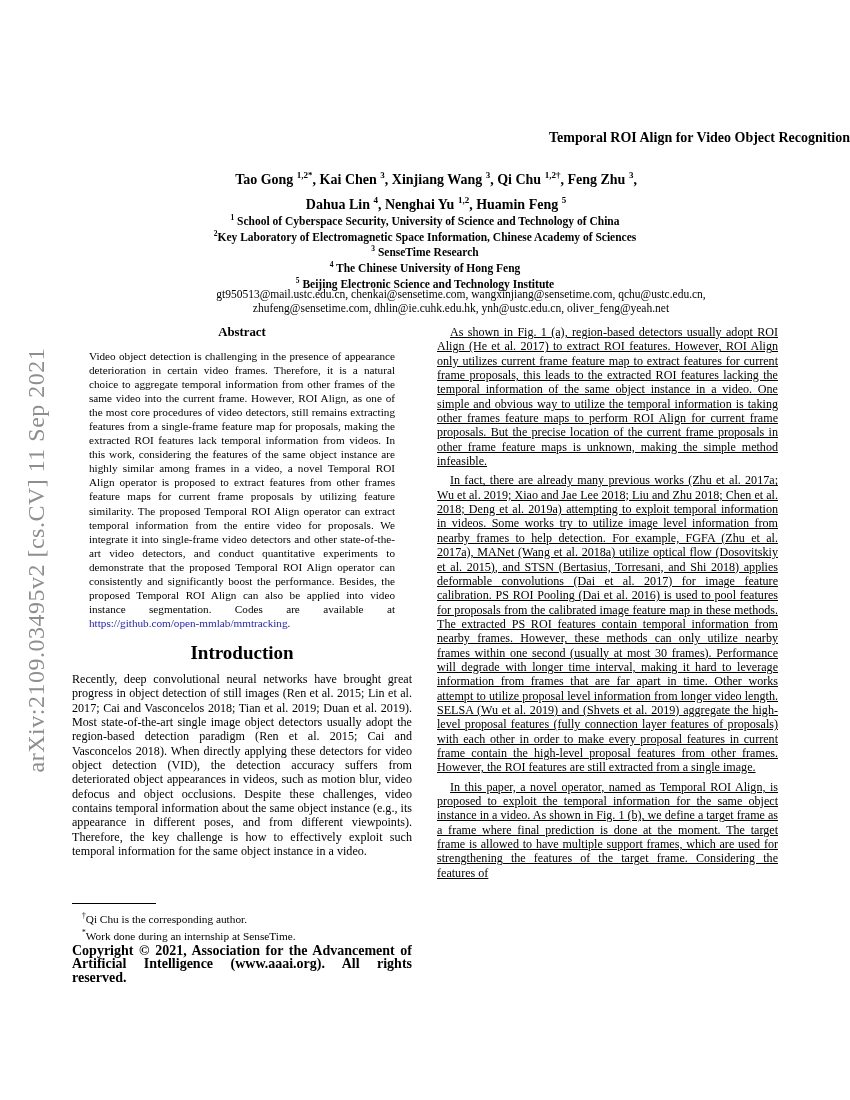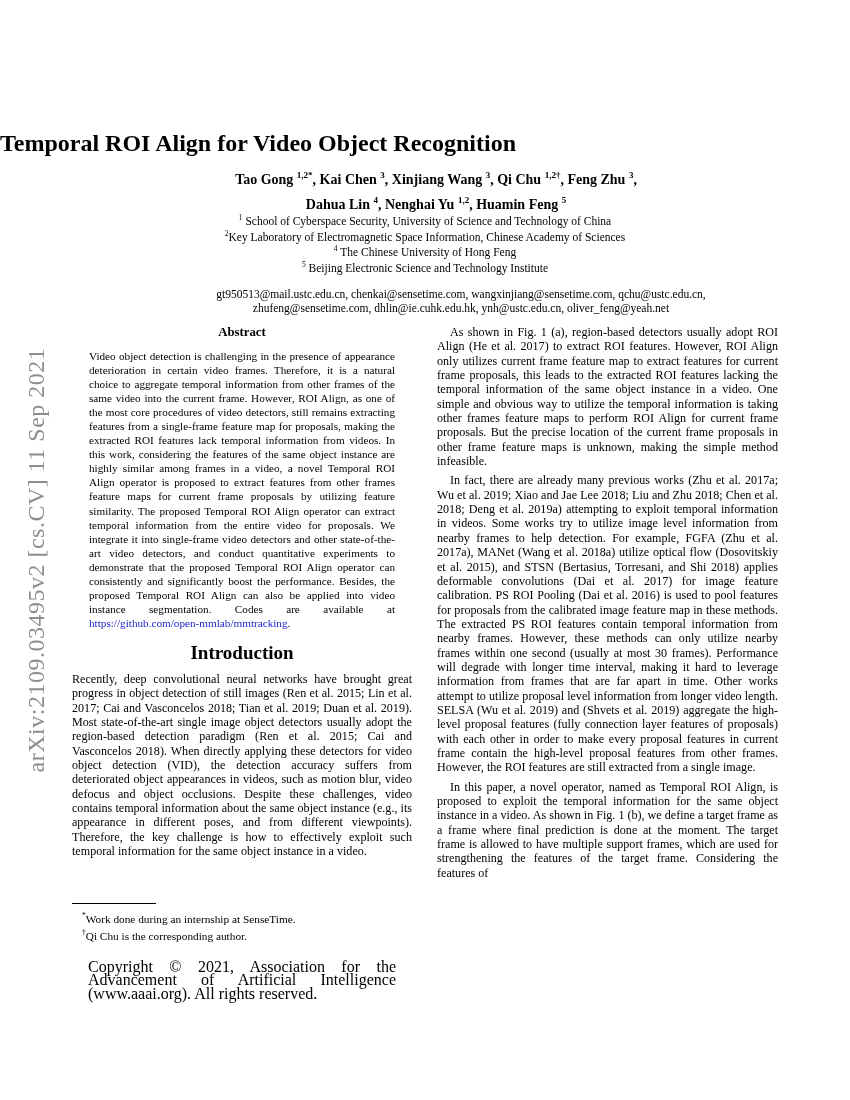--- a/index.html
+++ b/index.html
@@ -18,40 +18,40 @@
     display:inline-block;
     transform:translate(-50%,-50%) rotate(-90deg);
     white-space:nowrap;
     font-size:24px;
     letter-spacing:0.5px;
     color:#8e8e8e;
   }
   
   .title{
     position:absolute;left:0;top:130px;width:100%;
-    text-align:left;font-size:24px;font-weight:bold;
+    text-align:right;font-size:14px;font-weight:bold;
   }
   .authors{
     position:absolute;left:0;top:165px;width:100%;
     text-align:center;font-size:14px;font-weight:bold;line-height:20px;margin-left:11px;
   }
   .authors sup{font-size:9px;}
   .affiliations{
     position:absolute;left:0;top:212px;width:100%;
-    text-align:center;font-size:11.5px;line-height:12.9px;
+    text-align:center;font-size:11.5px;line-height:12.9px;font-weight:bold;
   }
   .affiliations div{margin:0;}
   .affiliations sup{font-size:7.5px;}
   .emails{
     position:absolute;left:0;top:288px;width:100%;
     text-align:center;font-size:11.5px;line-height:13.6px;margin-left:36px;
   }
   
   .col-left{position:absolute;left:72px;top:325px;width:340px;}
-  .col-right{position:absolute;left:437px;top:325px;width:341px;}
+  .col-right{position:absolute;left:437px;top:325px;width:341px;text-decoration:underline;}
   .abstract-heading{
     text-align:center;font-weight:bold;font-size:12.8px;margin:0 0 9px 0;
   }
   .abstract-body{
     margin:0 17px;text-align:justify;
     font-size:11.2px;line-height:14.05px;
   }
   .section-heading{
     text-align:center;font-weight:bold;font-size:19px;
     margin:12px 0 8px 0;
@@ -59,61 +59,62 @@
   .body-para{
     text-align:justify;font-size:12.1px;line-height:14.35px;margin:0 0 5px 0;
   }
   .indent{text-indent:13px;}
   .link{color:#2222cc;text-decoration:none;cursor:pointer;}
   
   .footnotes{position:absolute;left:72px;top:903px;width:340px;}
   .footnote-rule{width:84px;border:none;border-top:1px solid #000;margin:0 0 5px 0;}
   .footnote{font-size:11.3px;line-height:13.5px;text-align:justify;text-indent:10px;margin:0;}
   .footnote sup{font-size:7.5px;}
-  .copyright{font-size:16px;line-height:13.5px;text-align:justify;text-indent:0;margin:16px;}
+  .copyright{font-size:14px;line-height:13.5px;text-align:justify;text-indent:0;margin:0;font-weight:bold;}
 </style>
 </head>
 <body>
 
 <div class="page">
 
   <div class="arxiv-anchor">
     <span class="arxiv-text">arXiv:2109.03495v2  [cs.CV]  11 Sep 2021</span>
   </div>
 
   <div class="title">Temporal ROI Align for Video Object Recognition</div>
 
   <div class="authors">
     <div><span>Tao Gong </span><sup>1,2*</sup><span>, Kai Chen </span><sup>3</sup><span>, Xinjiang Wang </span><sup>3</sup><span>, Qi Chu </span><sup>1,2†</sup><span>, Feng Zhu </span><sup>3</sup><span>,</span></div>
     <div><span>Dahua Lin </span><sup>4</sup><span>, Nenghai Yu </span><sup>1,2</sup><span>, Huamin Feng </span><sup>5</sup></div>
   </div>
 
   <div class="affiliations">
     <div><sup>1</sup><span> School of Cyberspace Security, University of Science and Technology of China</span></div>
     <div><sup>2</sup><span>Key Laboratory of Electromagnetic Space Information, Chinese Academy of Sciences</span></div>
+    <div><sup>3</sup><span> SenseTime Research</span></div>
     <div><sup>4</sup><span> The Chinese University of Hong Feng</span></div>
     <div><sup>5</sup><span> Beijing Electronic Science and Technology Institute</span></div>
   </div>
 
   <div class="emails">
     <div>gt950513@mail.ustc.edu.cn, chenkai@sensetime.com, wangxinjiang@sensetime.com, qchu@ustc.edu.cn,</div>
     <div>zhufeng@sensetime.com, dhlin@ie.cuhk.edu.hk, ynh@ustc.edu.cn, oliver_feng@yeah.net</div>
   </div>
 
   <div class="col-left">
     <div class="abstract-heading">Abstract</div>
     <div class="abstract-body"><span>Video object detection is challenging in the presence of appearance deterioration in certain video frames. Therefore, it is a natural choice to aggregate temporal information from other frames of the same video into the current frame. However, ROI Align, as one of the most core procedures of video detectors, still remains extracting features from a single-frame feature map for proposals, making the extracted ROI features lack temporal information from videos. In this work, considering the features of the same object instance are highly similar among frames in a video, a novel Temporal ROI Align operator is proposed to extract features from other frames feature maps for current frame proposals by utilizing feature similarity. The proposed Temporal ROI Align operator can extract temporal information from the entire video for proposals. We integrate it into single-frame video detectors and other state-of-the-art video detectors, and conduct quantitative experiments to demonstrate that the proposed Temporal ROI Align operator can consistently and significantly boost the performance. Besides, the proposed Temporal ROI Align can also be applied into video instance segmentation. Codes are available at </span><a class="link">https://github.com/open-mmlab/mmtracking</a><span>.</span></div>
     <div class="section-heading">Introduction</div>
     <div class="body-para">Recently, deep convolutional neural networks have brought great progress in object detection of still images (Ren et al. 2015; Lin et al. 2017; Cai and Vasconcelos 2018; Tian et al. 2019; Duan et al. 2019). Most state-of-the-art single image object detectors usually adopt the region-based detection paradigm (Ren et al. 2015; Cai and Vasconcelos 2018). When directly applying these detectors for video object detection (VID), the detection accuracy suffers from deteriorated object appearances in videos, such as motion blur, video defocus and object occlusions. Despite these challenges, video contains temporal information about the same object instance (e.g., its appearance in different poses, and from different viewpoints). Therefore, the key challenge is how to effectively exploit such temporal information for the same object instance in a video.</div>
   </div>
 
   <div class="footnotes">
     <hr class="footnote-rule">
+    <p class="footnote"><sup>†</sup><span>Qi Chu is the corresponding author.</span></p>
     <p class="footnote"><sup>*</sup><span>Work done during an internship at SenseTime.</span></p>
-    <p class="footnote"><sup>†</sup><span>Qi Chu is the corresponding author.</span></p>
     <p class="copyright">Copyright © 2021, Association for the Advancement of Artificial Intelligence (www.aaai.org). All rights reserved.</p>
   </div>
 
   <div class="col-right">
     <div class="body-para indent">As shown in Fig. 1 (a), region-based detectors usually adopt ROI Align (He et al. 2017) to extract ROI features. However, ROI Align only utilizes current frame feature map to extract features for current frame proposals, this leads to the extracted ROI features lacking the temporal information of the same object instance in a video. One simple and obvious way to utilize the temporal information is taking other frames feature maps to perform ROI Align for current frame proposals. But the precise location of the current frame proposals in other frame feature maps is unknown, making the simple method infeasible.</div>
     <div class="body-para indent">In fact, there are already many previous works (Zhu et al. 2017a; Wu et al. 2019; Xiao and Jae Lee 2018; Liu and Zhu 2018; Chen et al. 2018; Deng et al. 2019a) attempting to exploit temporal information in videos. Some works try to utilize image level information from nearby frames to help detection. For example, FGFA (Zhu et al. 2017a), MANet (Wang et al. 2018a) utilize optical flow (Dosovitskiy et al. 2015), and STSN (Bertasius, Torresani, and Shi 2018) applies deformable convolutions (Dai et al. 2017) for image feature calibration. PS ROI Pooling (Dai et al. 2016) is used to pool features for proposals from the calibrated image feature map in these methods. The extracted PS ROI features contain temporal information from nearby frames. However, these methods can only utilize nearby frames within one second (usually at most 30 frames). Performance will degrade with longer time interval, making it hard to leverage information from frames that are far apart in time. Other works attempt to utilize proposal level information from longer video length. SELSA (Wu et al. 2019) and (Shvets et al. 2019) aggregate the high-level proposal features (fully connection layer features of proposals) with each other in order to make every proposal features in current frame contain the high-level proposal features from other frames. However, the ROI features are still extracted from a single image.</div>
     <div class="body-para indent">In this paper, a novel operator, named as Temporal ROI Align, is proposed to exploit the temporal information for the same object instance in a video. As shown in Fig. 1 (b), we define a target frame as a frame where final prediction is done at the moment. The target frame is allowed to have multiple support frames, which are used for strengthening the features of the target frame. Considering the features of</div>
   </div>
 
 </div>

